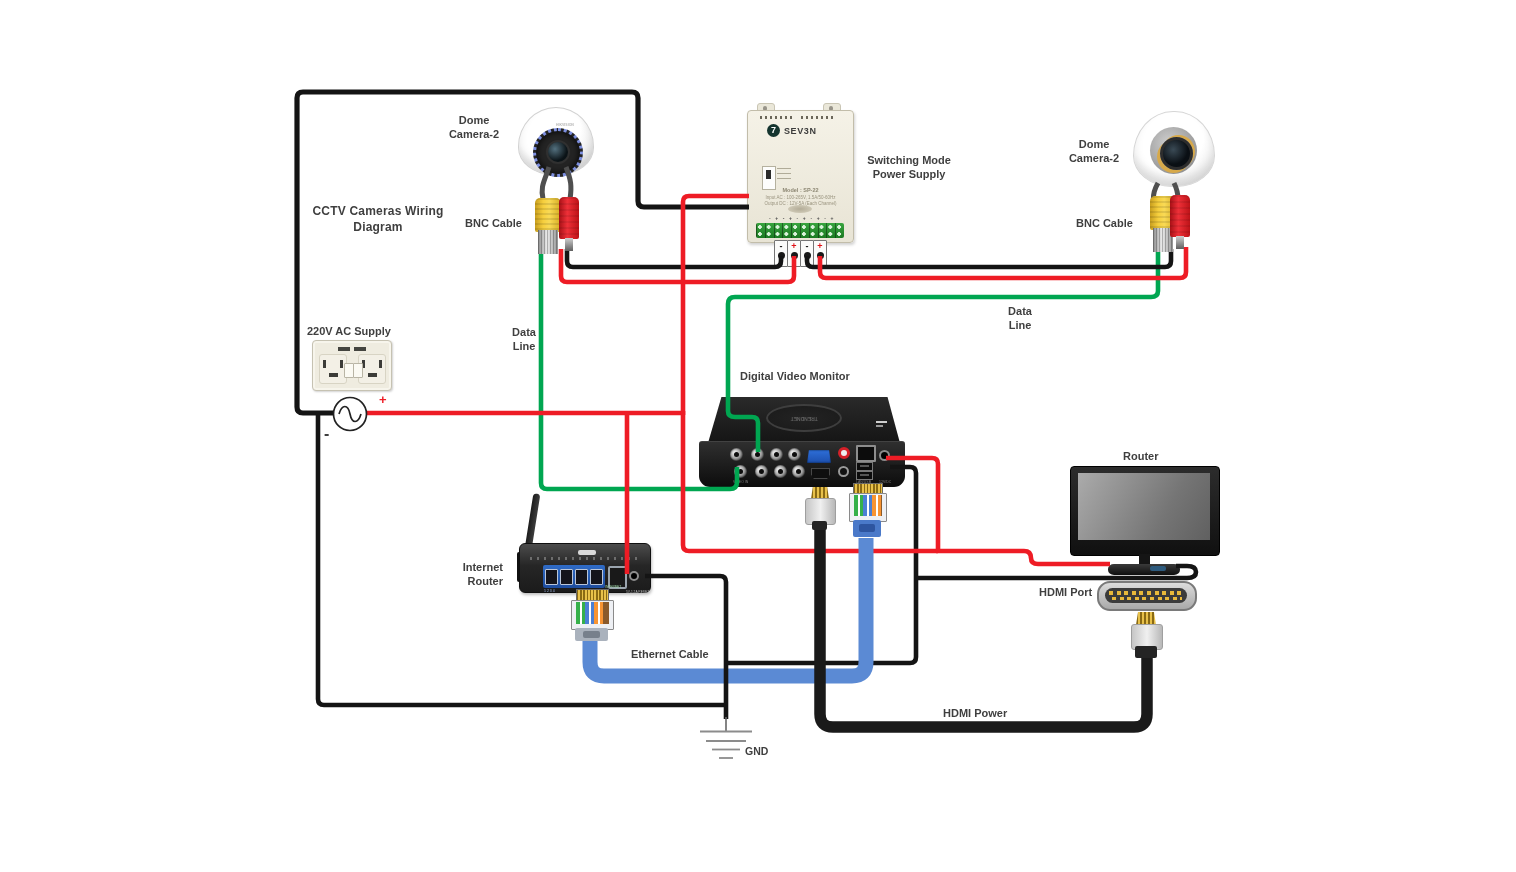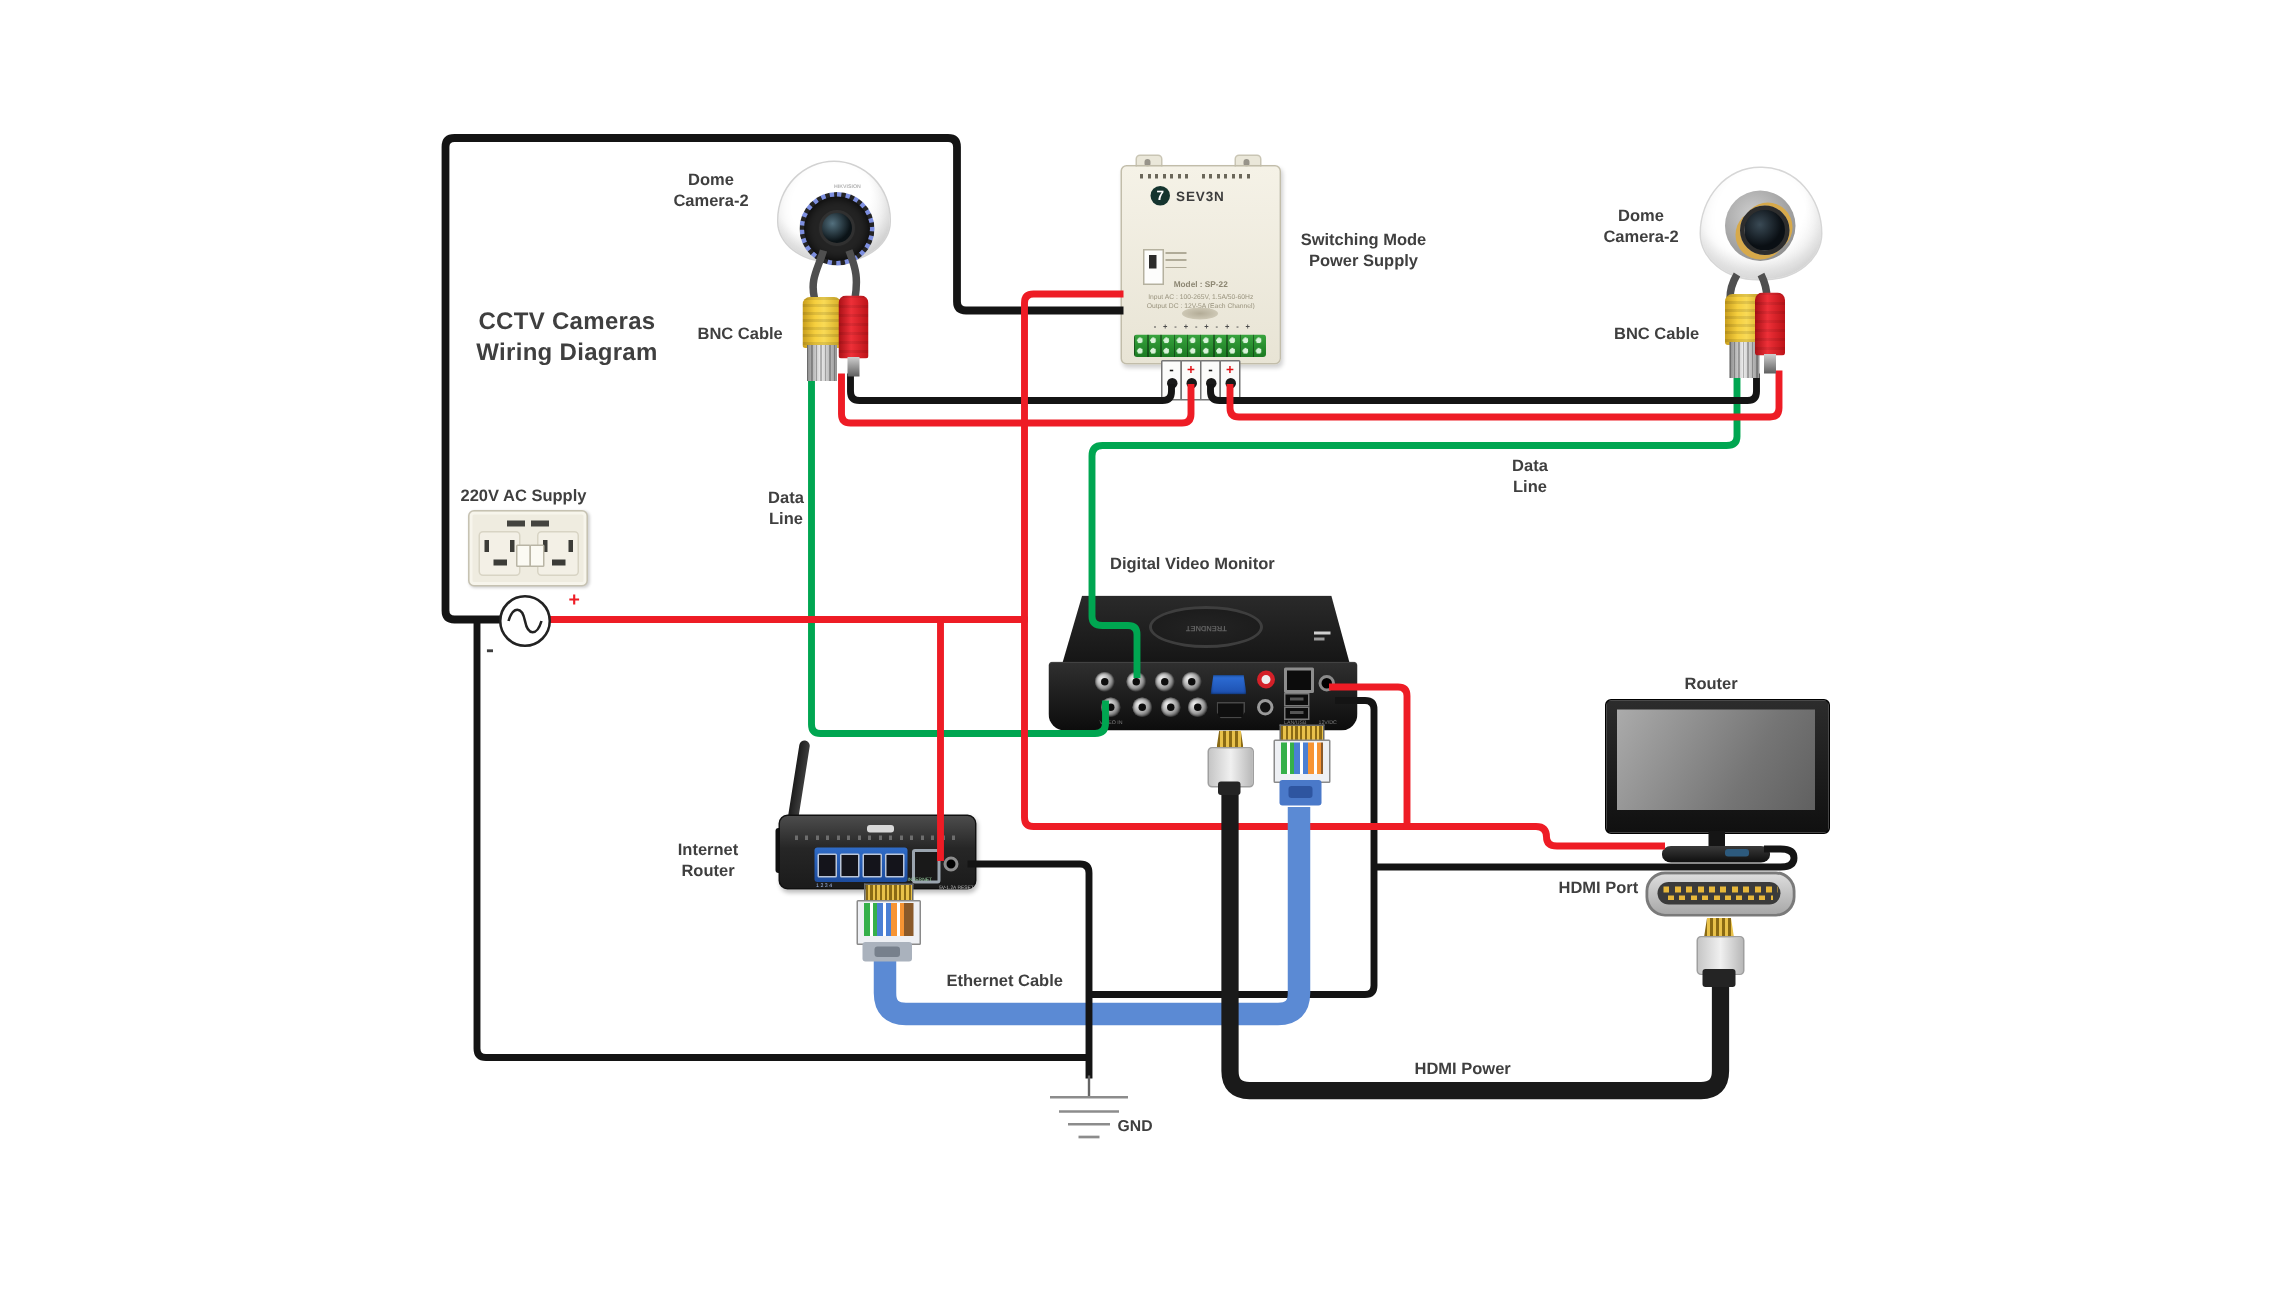--- a/index.html
+++ b/index.html
@@ -5,21 +5,21 @@
   html,body{margin:0;padding:0;background:#fff;}
   #stage{position:relative;width:1516px;height:872px;background:#ffffff;overflow:hidden;
          font-family:"Liberation Sans",sans-serif;}
   .dev,.con,.lbl{position:absolute;}
   .dev{z-index:1;}
   #wires{position:absolute;left:0;top:0;z-index:2;pointer-events:none;}
   .con{z-index:3;}
   .lbl{z-index:4;font-weight:bold;font-size:11px;color:#3f3f3f;line-height:1.25;}
   .ctr{text-align:center;}
   .nw{white-space:nowrap;}
-  .title{font-size:16px;line-height:1.32;letter-spacing:.2px;}
+  .title{font-size:12px;line-height:1.32;letter-spacing:.2px;}
   .tiny{transform:scale(.5);transform-origin:0 0;white-space:nowrap;position:absolute;}
   
   .outlet{left:312px;top:340px;width:78px;height:49px;background:#efece0;border:1px solid #c6c2b2;
           border-radius:4px;box-shadow:inset 0 0 0 2px #f7f5ec,1px 1px 2px rgba(0,0,0,.18);}
   .o-sock{position:absolute;top:13px;width:26px;height:28px;background:#f3f0e6;border:1px solid #d8d4c4;border-radius:3px;}
   .o-slot-v{position:absolute;top:5px;width:3px;height:8px;background:#3c3c38;}
   .o-slot-h{position:absolute;top:18px;left:9px;width:9px;height:4px;background:#3c3c38;}
   .o-sw{position:absolute;top:22px;width:8px;height:13px;background:#fbfaf3;border:1px solid #b9b5a5;border-radius:1px;}
   .o-usb{position:absolute;top:6px;width:12px;height:4px;background:#44443f;}
   
@@ -371,20 +371,20 @@
   <div class="lbl ctr" style="left:443px;top:114px;width:62px;">Dome Camera-2</div>
   <div class="lbl ctr" style="left:1063px;top:114px;width:62px;margin-top:24px;">Dome Camera-2</div>
   <div class="lbl nw" style="left:465px;top:217px;">BNC Cable</div>
   <div class="lbl nw" style="left:1076px;top:217px;">BNC Cable</div>
   <div class="lbl nw" style="left:307px;top:325px;">220V AC Supply</div>
   <div class="lbl ctr" style="left:861px;top:154px;width:96px;">Switching Mode Power Supply</div>
   <div class="lbl ctr" style="left:503px;top:326px;width:42px;">Data Line</div>
   <div class="lbl ctr" style="left:999px;top:305px;width:42px;">Data Line</div>
   <div class="lbl nw" style="left:740px;top:370px;">Digital Video Monitor</div>
   <div class="lbl nw" style="left:1123px;top:450px;">Router</div>
-  <div class="lbl ctr" style="left:441px;top:561px;width:62px;">Internet Router</div>
+  <div class="lbl ctr" style="left:441px;top:561px;width:62px;text-align:right;">Internet Router</div>
   <div class="lbl nw" style="left:631px;top:648px;">Ethernet Cable</div>
   <div class="lbl nw" style="left:943px;top:707px;">HDMI Power</div>
   <div class="lbl nw" style="left:1039px;top:586px;">HDMI Port</div>
   <div class="lbl nw" style="left:745px;top:745px;font-size:10.5px;">GND</div>
   <div class="lbl nw" style="left:379px;top:392px;color:#ee1c25;font-size:13px;">+</div>
   <div class="lbl nw" style="left:324px;top:424px;font-size:16px;">-</div>
 </div>
 
 </body></html>

